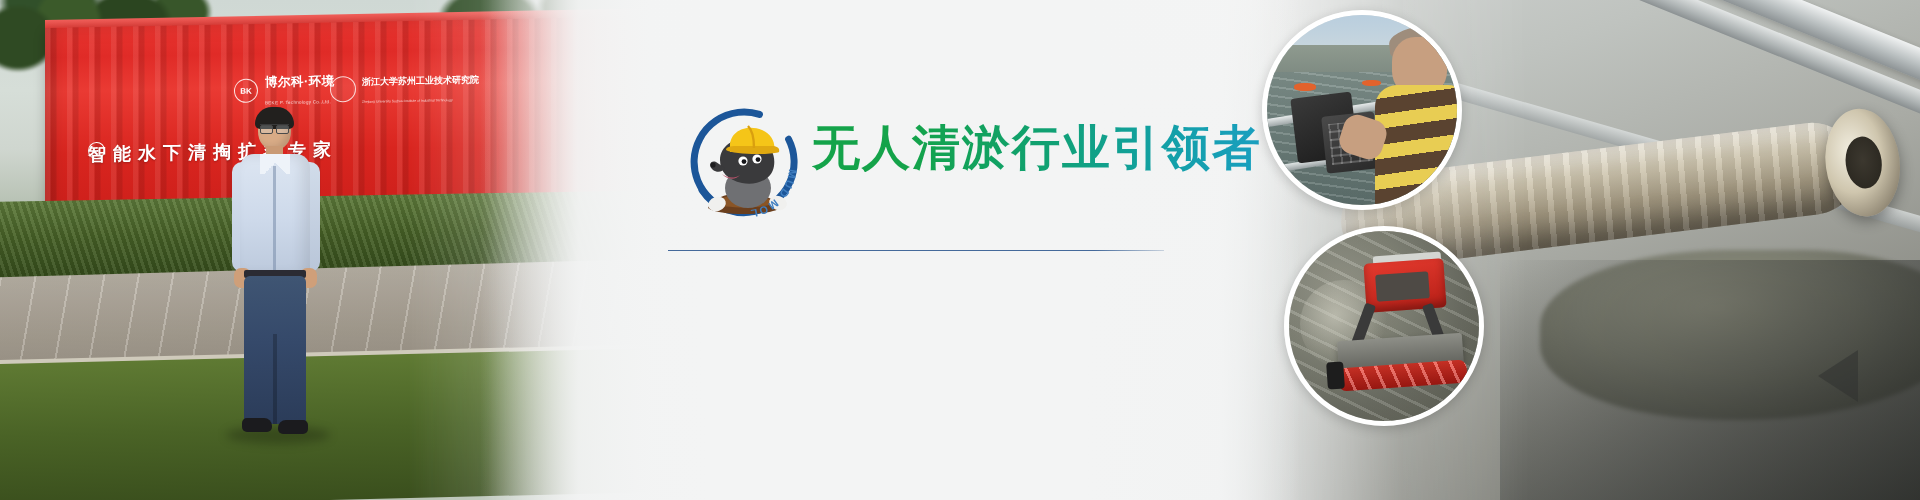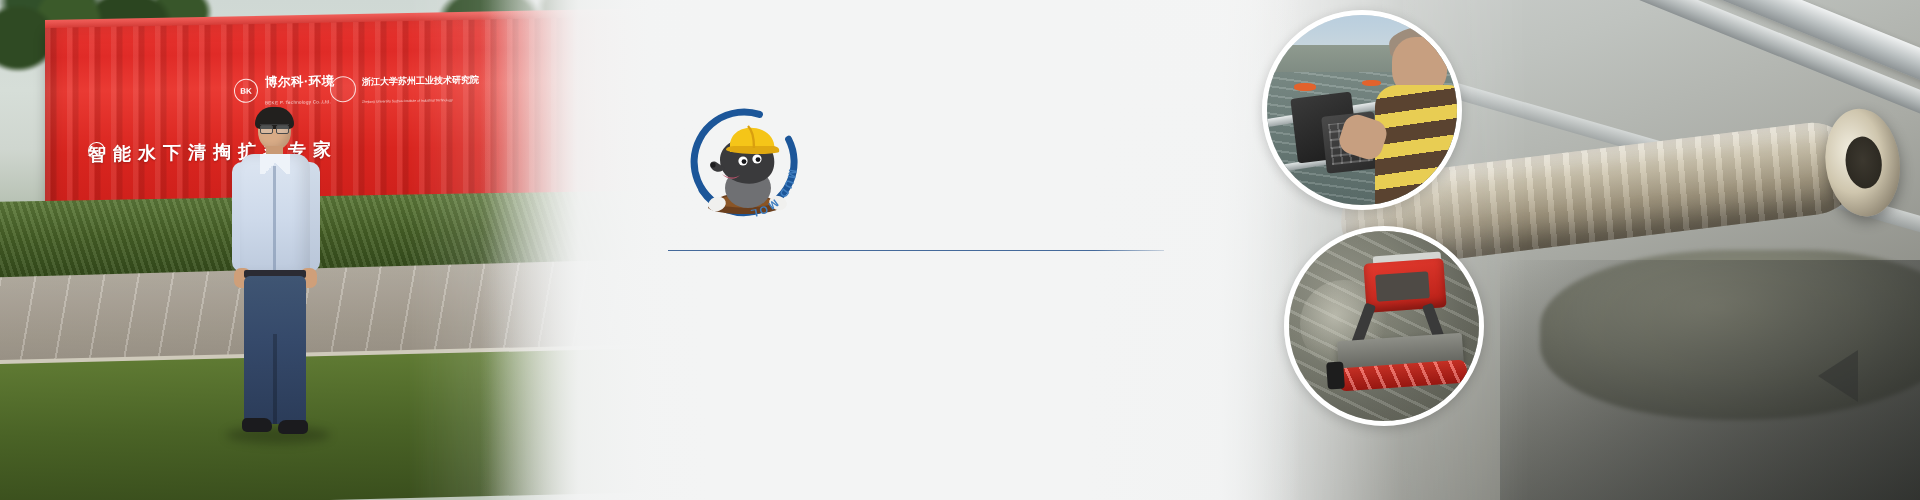--- a/index.html
+++ b/index.html
@@ -428,20 +428,21 @@
 
         <defs>
           <path id="moleArc" d="M 103 62 A 44 44 0 0 1 62 106" fill="none"></path>
         </defs>
         <text font-family="Liberation Sans, sans-serif" font-size="11" font-weight="bold" fill="#3f7ec0" letter-spacing="1.4">
           <textPath href="#moleArc" startOffset="4%">MUD MOLE</textPath>
         </text>
       </svg>
     </div>
 
+    <div class="headline">无人清淤行业引领者</div>
 
     <div class="rule"></div>
   </div>
 
   <div class="circ circ-top">
     <div class="c1-sky"></div>
     <div class="c1-far"></div>
     <div class="c1-water"></div>
     <div class="c1-float1"></div>
     <div class="c1-float2"></div>

